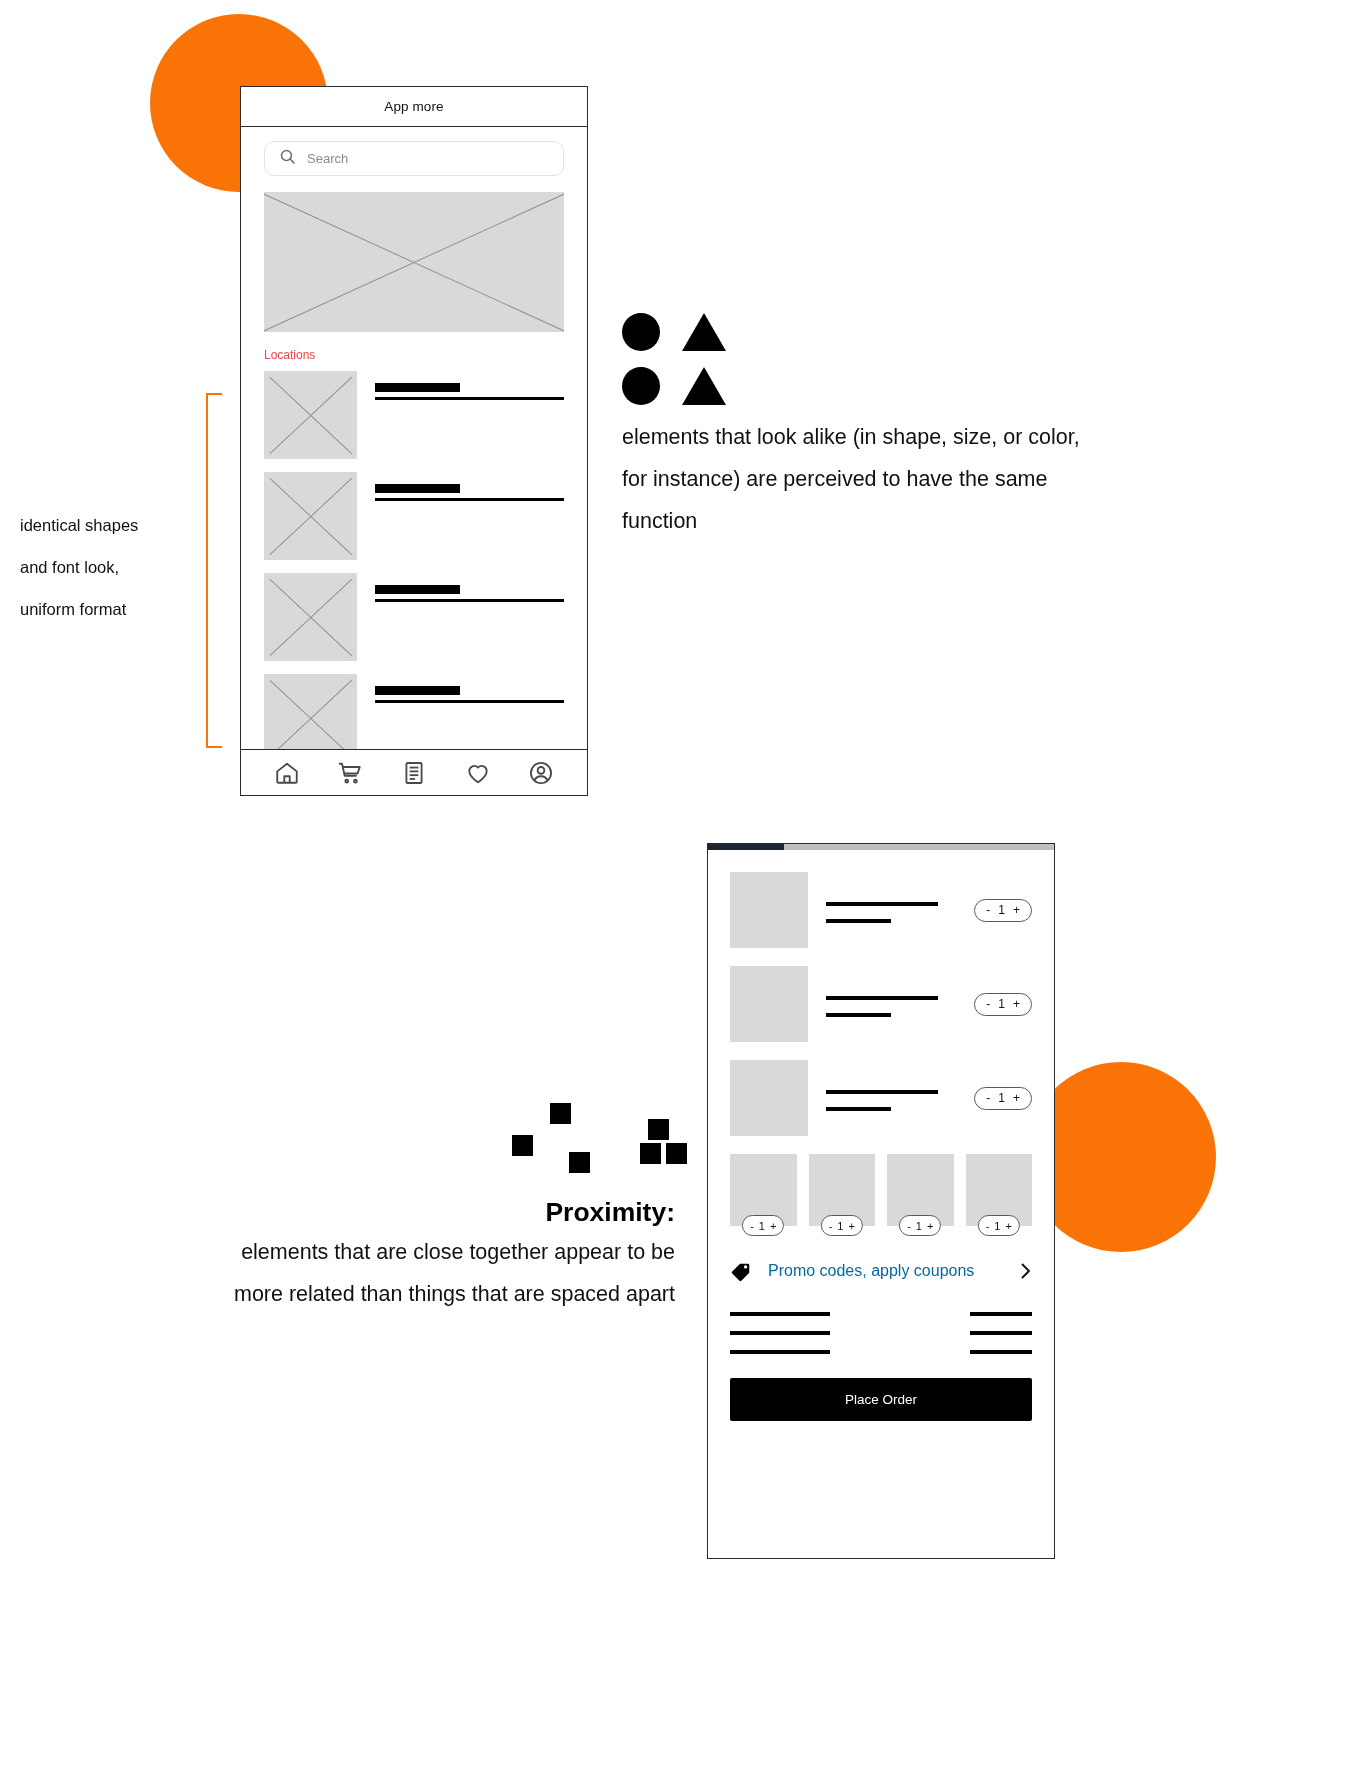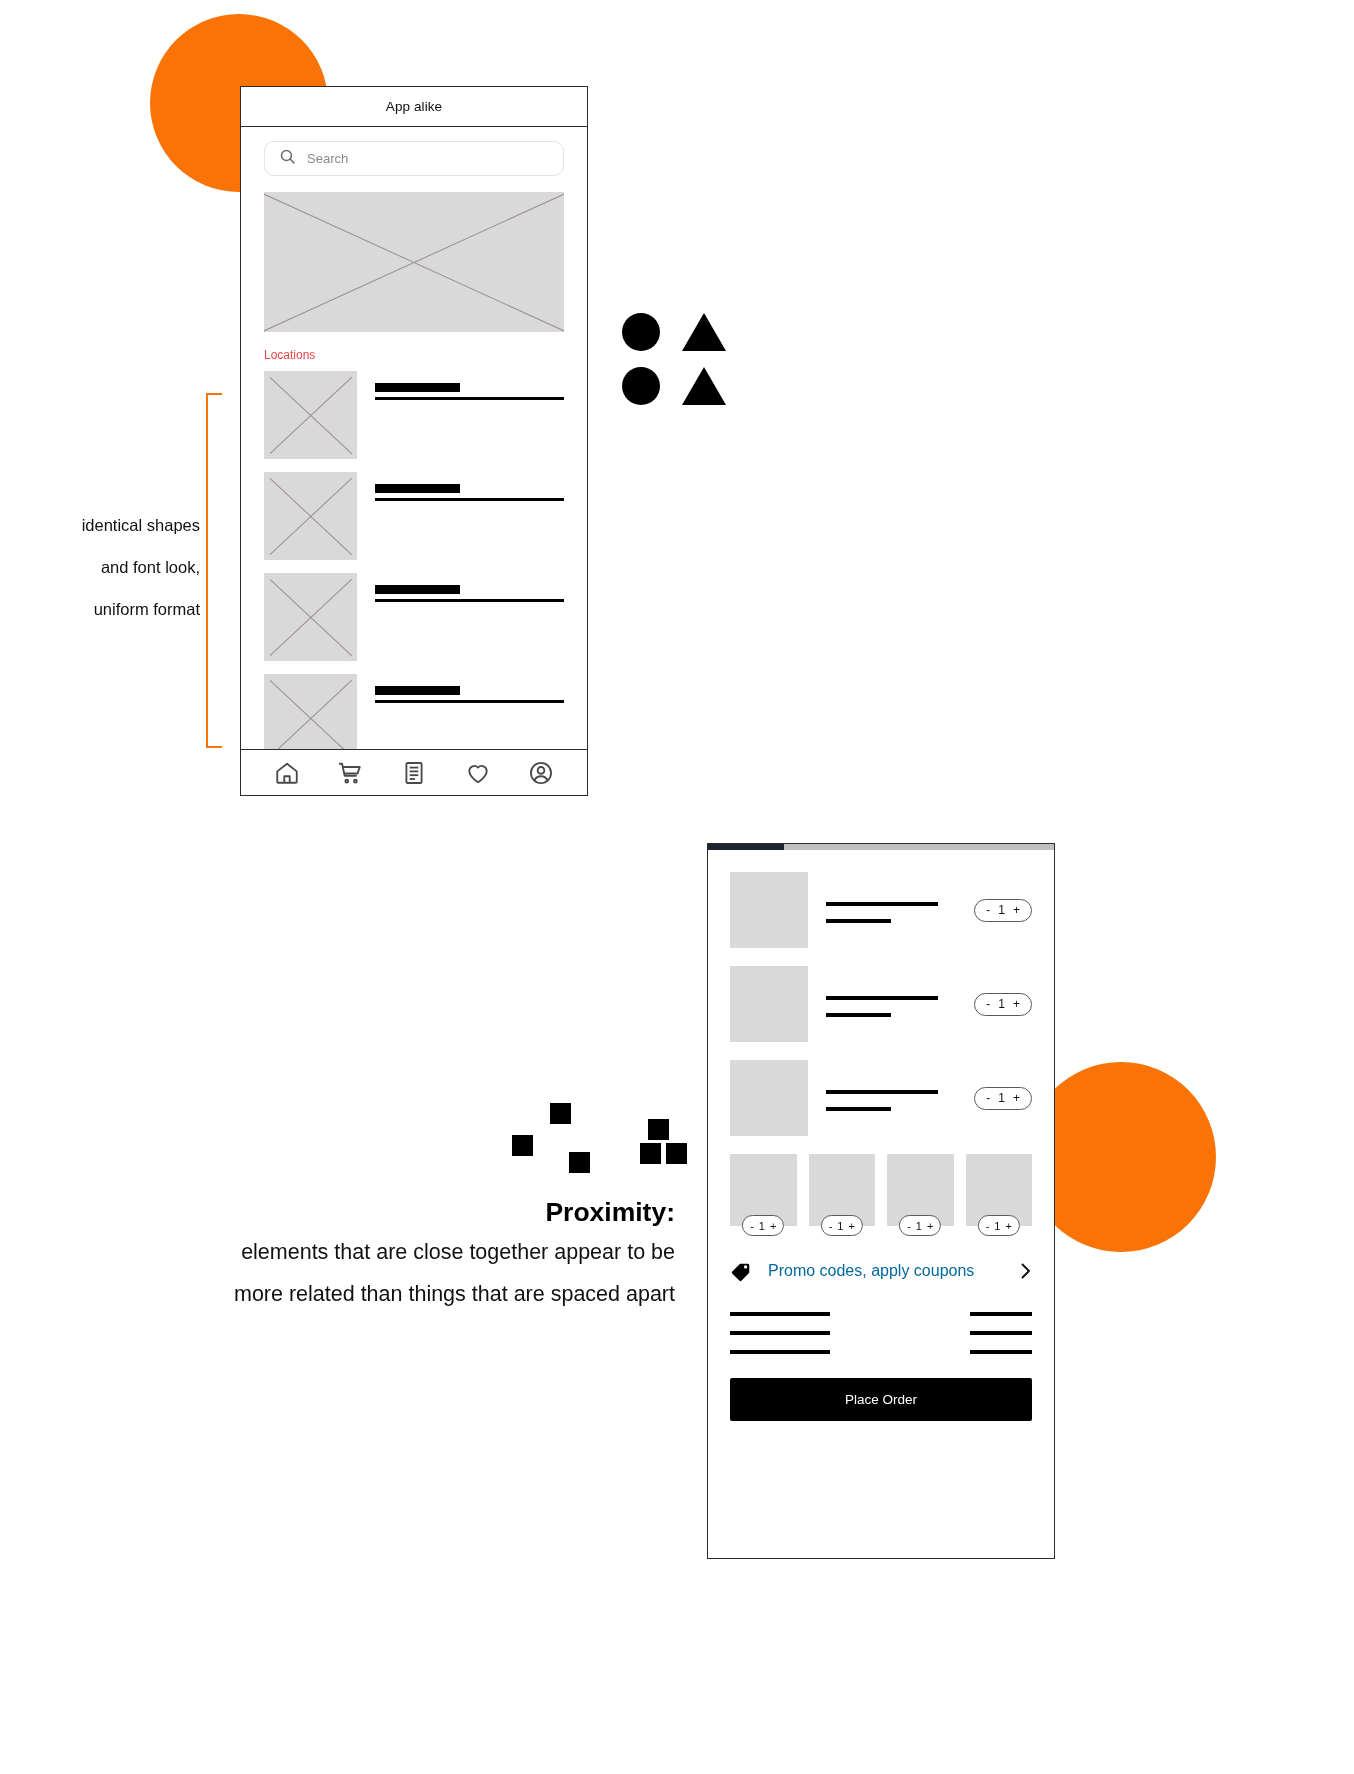--- a/index.html
+++ b/index.html
@@ -75,21 +75,21 @@
   .nav-ico { width: 26px; height: 26px; color: #4a4a4a; }
   .nav-ico svg { width: 100%; height: 100%; display: block; }
 
   
   #bracket {
     position: absolute; left: 206px; top: 393px; width: 16px; height: 355px;
     border: 2px solid #F97306; border-right: none;
   }
   #left-note {
     position: absolute; left: 20px; top: 504px; width: 180px;
-    font-size: 16.5px; line-height: 42px; color: #111; text-align: right;
+    font-size: 16.5px; line-height: 42px; color: #111;
   }
 
   
   #similarity { position: absolute; left: 622px; top: 305px; width: 480px; }
   .shape-grid {
     display: grid; grid-template-columns: 60px 60px;
     grid-auto-rows: 54px; align-items: center; justify-items: start;
   }
   .dot { width: 38px; height: 38px; border-radius: 50%; background: #000; }
   .tri {
@@ -164,21 +164,21 @@
 <body>
 
 <div id="stage">
 
   <div class="blob" id="blob-top"></div>
   <div class="blob" id="blob-bottom"></div>
 
   <div class="phone" id="phone-home">
 
     <div class="phone-header">
-      <span class="phone-title">App alike</span>
+      <span class="phone-title">App more</span>
     </div>
 
     <div class="search-wrap">
       <div class="search-box">
         <span>
           <svg width="17" height="17" viewBox="0 0 24 24" fill="none" stroke="#6b6b6b" stroke-width="2.1" stroke-linecap="round">
             <circle cx="10.5" cy="10.5" r="7"></circle>
               <line x1="16" y1="16" x2="21" y2="21"></line>
           </svg>
         </span>
@@ -267,20 +267,21 @@
     <div>uniform format</div>
   </div>
 
   <div id="similarity">
     <div class="shape-grid">
       <span class="dot"></span>
       <span class="tri"></span>
       <span class="dot"></span>
       <span class="tri"></span>
     </div>
+    <div class="gestalt-body">elements that look alike (in shape, size, or color, for instance) are perceived to have the same function</div>
   </div>
 
   <div id="proximity">
     <div id="prox-shapes">
       <span class="sq" style="left:345px; top:8px;"></span>
       <span class="sq" style="left:307px; top:40px;"></span>
       <span class="sq" style="left:364px; top:57px;"></span>
       <span class="sq" style="left:443px; top:24px;"></span>
       <span class="sq" style="left:435px; top:48px;"></span>
       <span class="sq" style="left:461px; top:48px;"></span>

